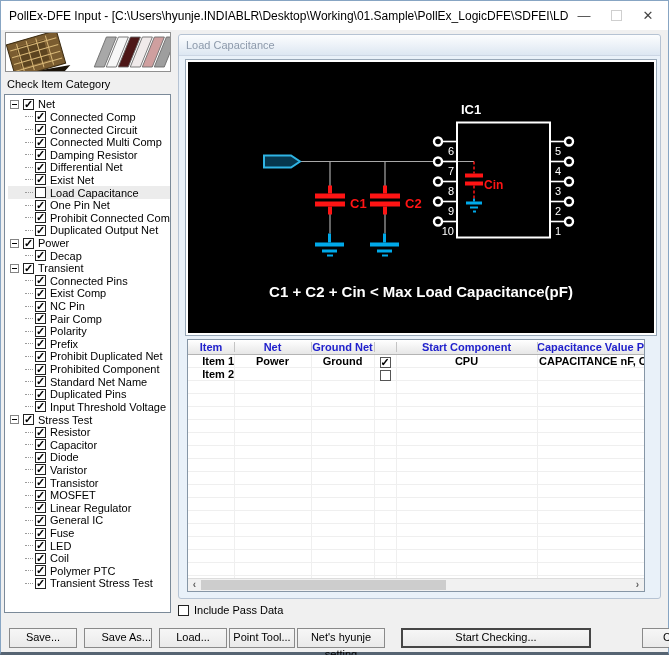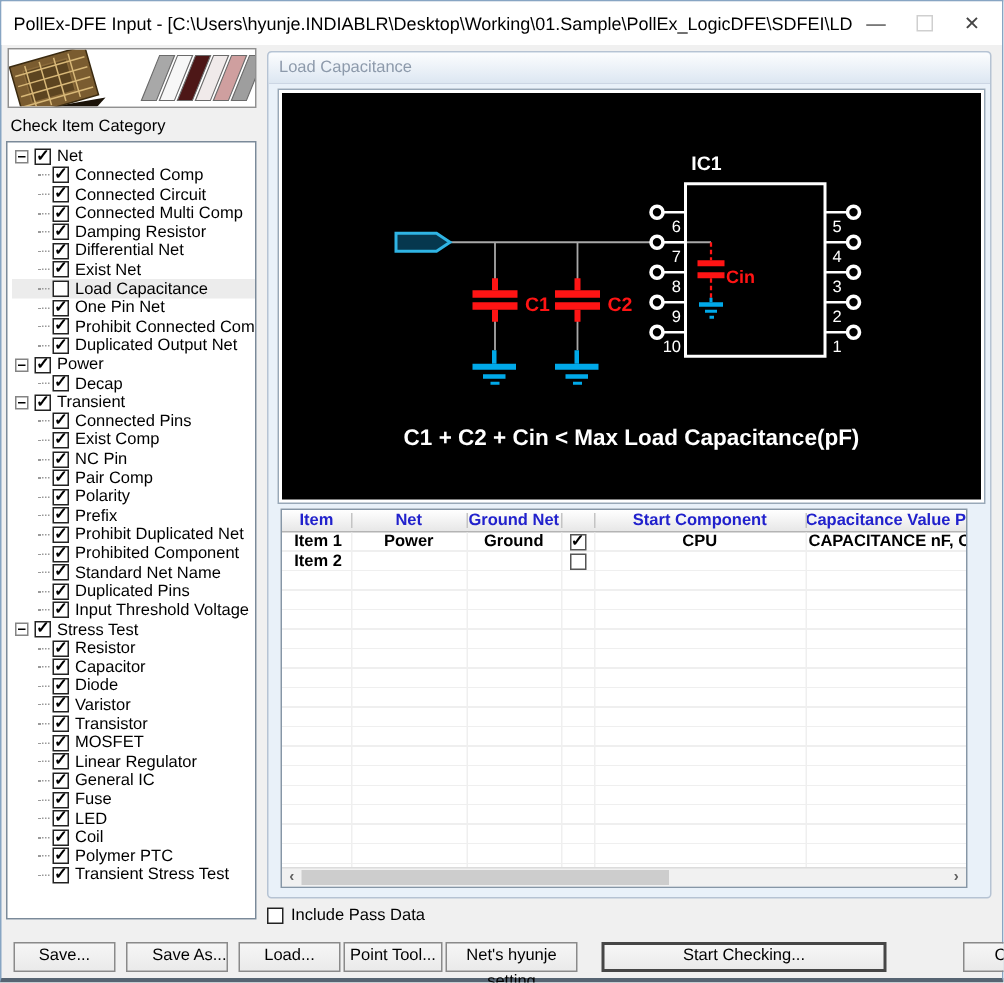--- a/index.html
+++ b/index.html
@@ -53,21 +53,21 @@
          background:linear-gradient(#ffffff,#e7e7e7);border-bottom:1px solid #b4b4b4;}
   .thead .hcell{position:absolute;top:0;height:14px;font-size:11px;color:#2121cc;
                 text-align:center;line-height:14px;overflow:hidden;white-space:nowrap;}
   .hsep{position:absolute;top:2px;height:10px;width:1px;background:#c4c4c4;}
   .tbody{position:absolute;left:0;top:15px;right:0;bottom:13px;
          background-image:repeating-linear-gradient(to bottom,transparent 0 12px,#efefef 12px 13px);}
   .vline{position:absolute;top:0;bottom:0;width:1px;background:#efefef;}
   .trow{position:absolute;left:0;right:0;height:13px;}
   .tcell{position:absolute;top:0;height:13px;font-size:11px;color:#000;line-height:13px;
          overflow:hidden;white-space:nowrap;box-sizing:border-box;}
-  .tcell.left{text-align:center;padding-left:2px;}
+  .tcell.left{text-align:right;padding-left:2px;}
   .tcell.center{text-align:center;}
   .tcb{width:11px;height:11px;border:1px solid #555;background:#fff;box-sizing:border-box;
        position:relative;display:inline-block;vertical-align:middle;}
   .tcb.checked::after{content:"✓";position:absolute;left:0;top:-2px;font-size:11px;font-weight:bold;}
 
   .hscroll{position:absolute;left:0;right:0;bottom:0;height:13px;background:#f1f1f1;
            border-top:1px solid #dcdcdc;box-sizing:border-box;}
   .sarrow{position:absolute;top:0;width:13px;height:12px;font-size:10px;color:#606060;
           text-align:center;line-height:11px;}
   .sarrow.left{left:0;} .sarrow.right{right:0;}

